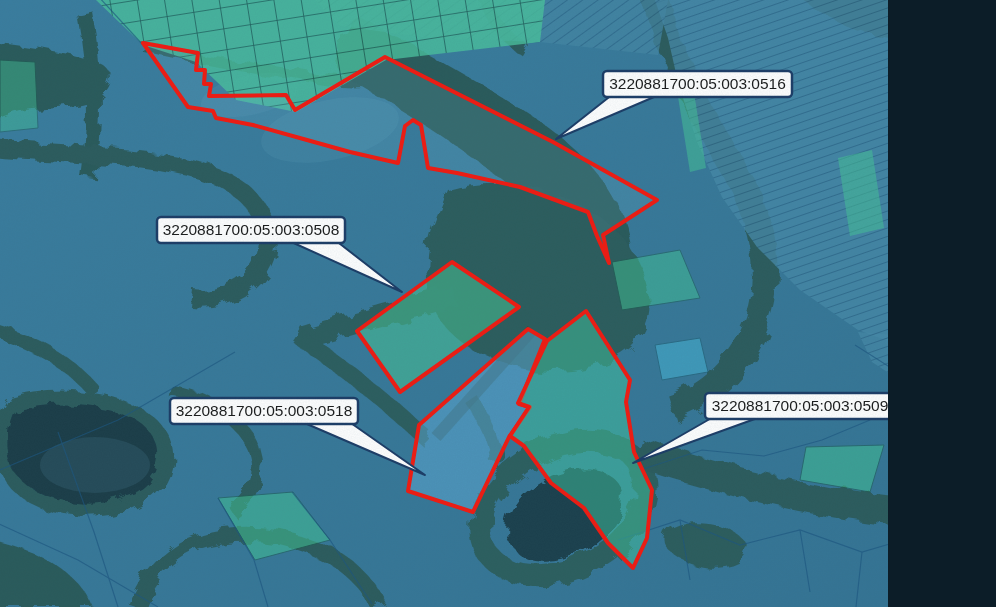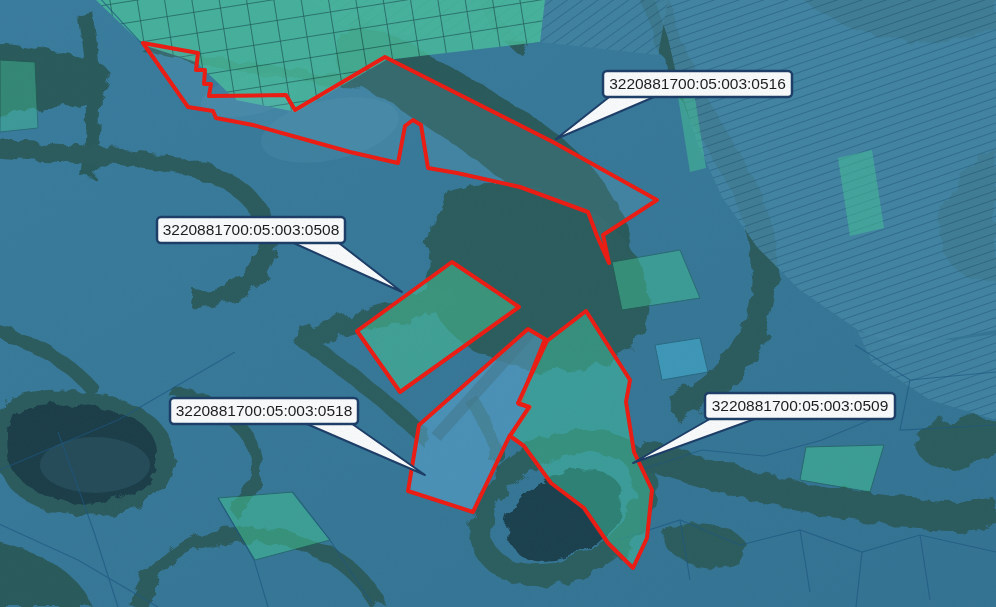--- a/index.html
+++ b/index.html
@@ -1,17 +1,17 @@
 <!DOCTYPE html>
 <html><head>
 <meta charset="utf-8">
 <style>
   html,body{margin:0;padding:0;background:#0c1d28;}
   #viewport{
-    position:relative;width:996px;height:607px;overflow:hidden;
+    position:relative;width:888px;height:607px;overflow:hidden;
     font-family:"Liberation Sans",sans-serif;
   }
   svg{display:block}
   .callout-text{
     font-family:"Liberation Sans",sans-serif;
     font-size:15.5px;
     fill:#1a1a1a;
   }
 </style>
 </head>

